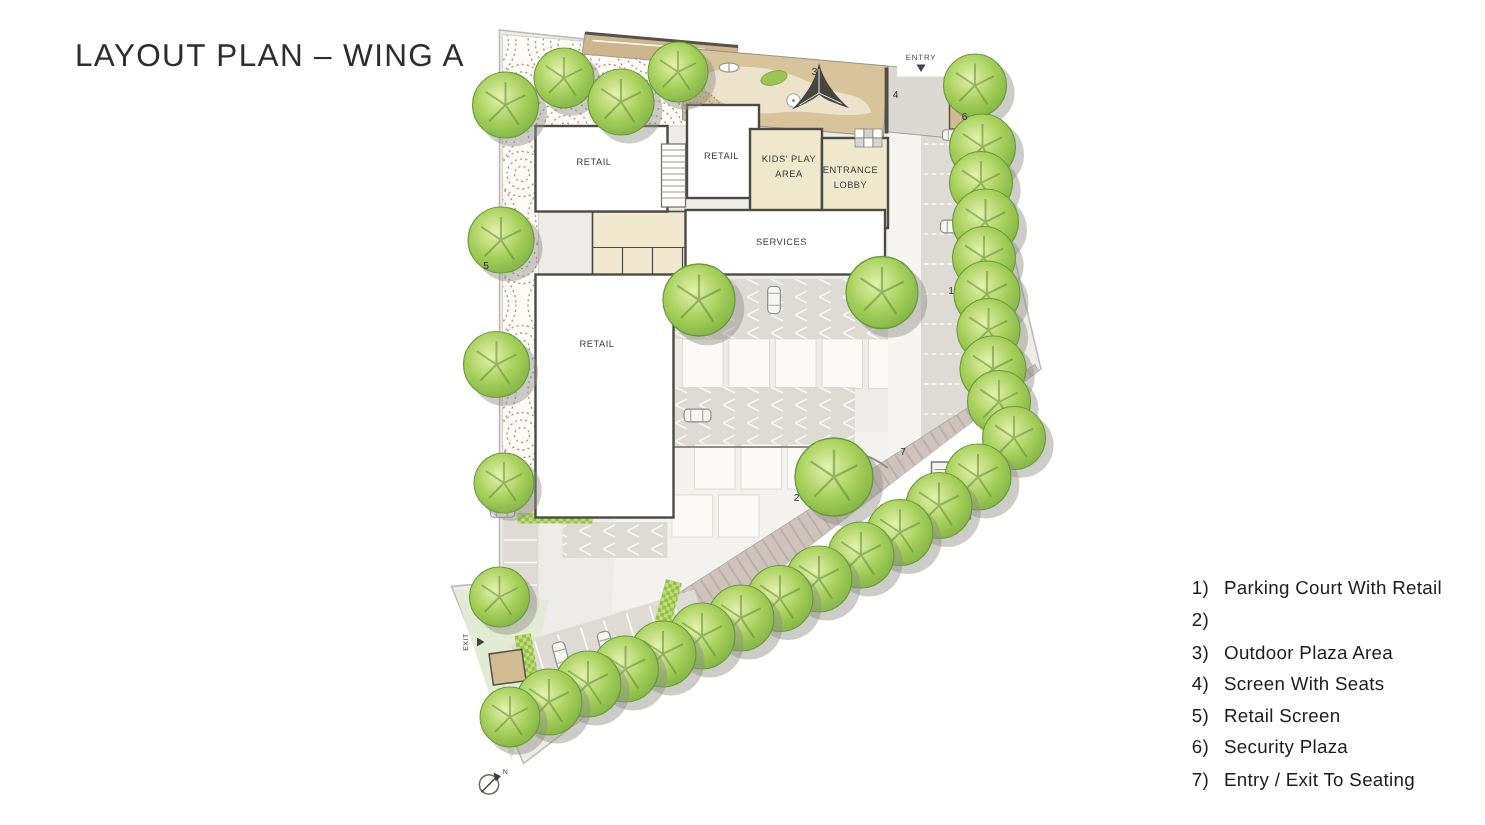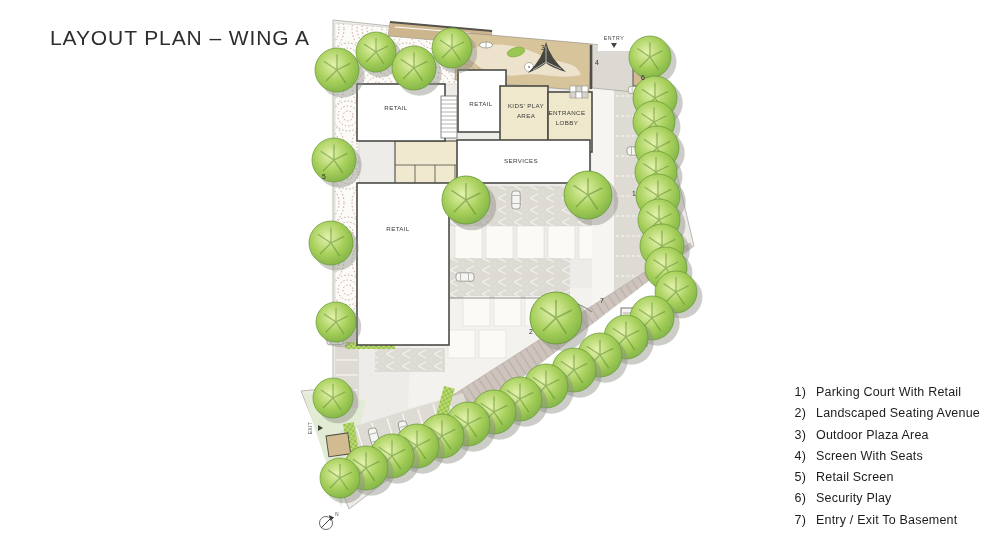--- a/index.html
+++ b/index.html
@@ -290,35 +290,34 @@
   </g>
 </svg>
 
 <div class="legend">
   <div class="lrow">
     <span class="ln">1)</span>
     <span>Parking Court With Retail</span>
   </div>
   <div class="lrow">
     <span class="ln">2)</span>
-    <span>Landscaped Seating Avenue</span>
   </div>
   <div class="lrow">
     <span class="ln">3)</span>
     <span>Outdoor Plaza Area</span>
   </div>
   <div class="lrow">
     <span class="ln">4)</span>
     <span>Screen With Seats</span>
   </div>
   <div class="lrow">
     <span class="ln">5)</span>
     <span>Retail Screen</span>
   </div>
   <div class="lrow">
     <span class="ln">6)</span>
-    <span>Security Play</span>
+    <span>Security Plaza</span>
   </div>
   <div class="lrow">
     <span class="ln">7)</span>
-    <span>Entry / Exit To Basement</span>
+    <span>Entry / Exit To Seating</span>
   </div>
 </div>
 
 </body></html>

